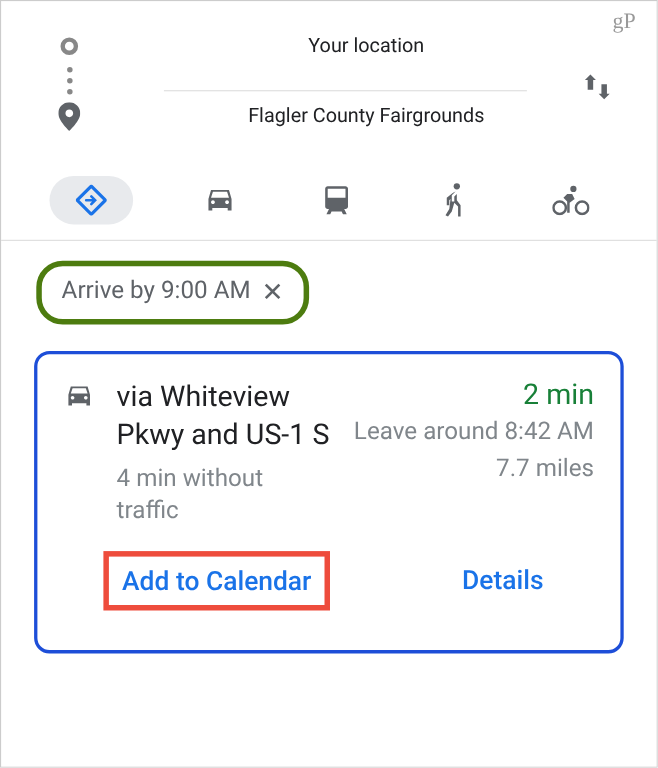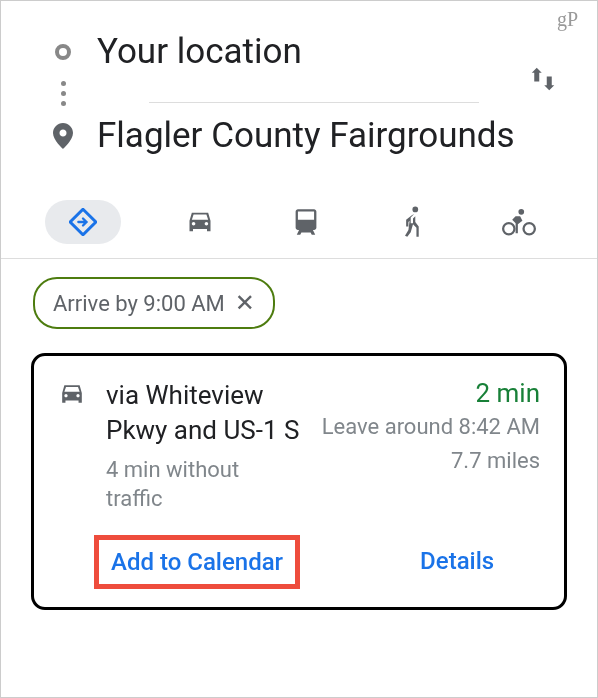--- a/index.html
+++ b/index.html
@@ -28,22 +28,23 @@
       font-family: Georgia, serif;
     }
     .directions-header {
       padding: 18px 28px 18px 48px;
       position: relative;
     }
     .location-row {
       display: flex;
       align-items: center;
       gap: 20px;
-      font-size: 35px;
+      font-size: 18px;
       color: #202124;
+      text-align: center;
     }
     .location-row .marker {
       width: 28px;
       display: flex;
       justify-content: center;
       align-items: center;
     }
     .origin-circle {
       width: 16px;
       height: 16px;
@@ -105,37 +106,36 @@
     }
     .section-divider {
       height: 1px;
       background: #ddd;
     }
     .filters-row {
       padding: 18px 32px;
     }
     .chip {
       display: inline-flex;
-      align-items: center;
       gap: 10px;
       padding: 10px 18px;
-      border: 2px solid #4d7c0f;
+      border: 5px solid #4d7c0f;
       border-radius: 24px;
       font-size: 22px;
       color: #5f6368;
     }
     .chip-close {
       font-size: 24px;
       color: #5f6368;
     }
     .route-card {
       margin: 6px 30px 30px 30px;
-      border: 3px solid #000000;
+      border: 3px solid #1d4ed8;
       border-radius: 14px;
-      padding: 22px 24px 18px 24px;
+      padding: 22px 24px 36px 24px;
     }
     .route-top {
       display: flex;
       gap: 16px;
     }
     .route-icon-col {
       width: 32px;
       padding-top: 4px;
     }
     .route-info-col {

